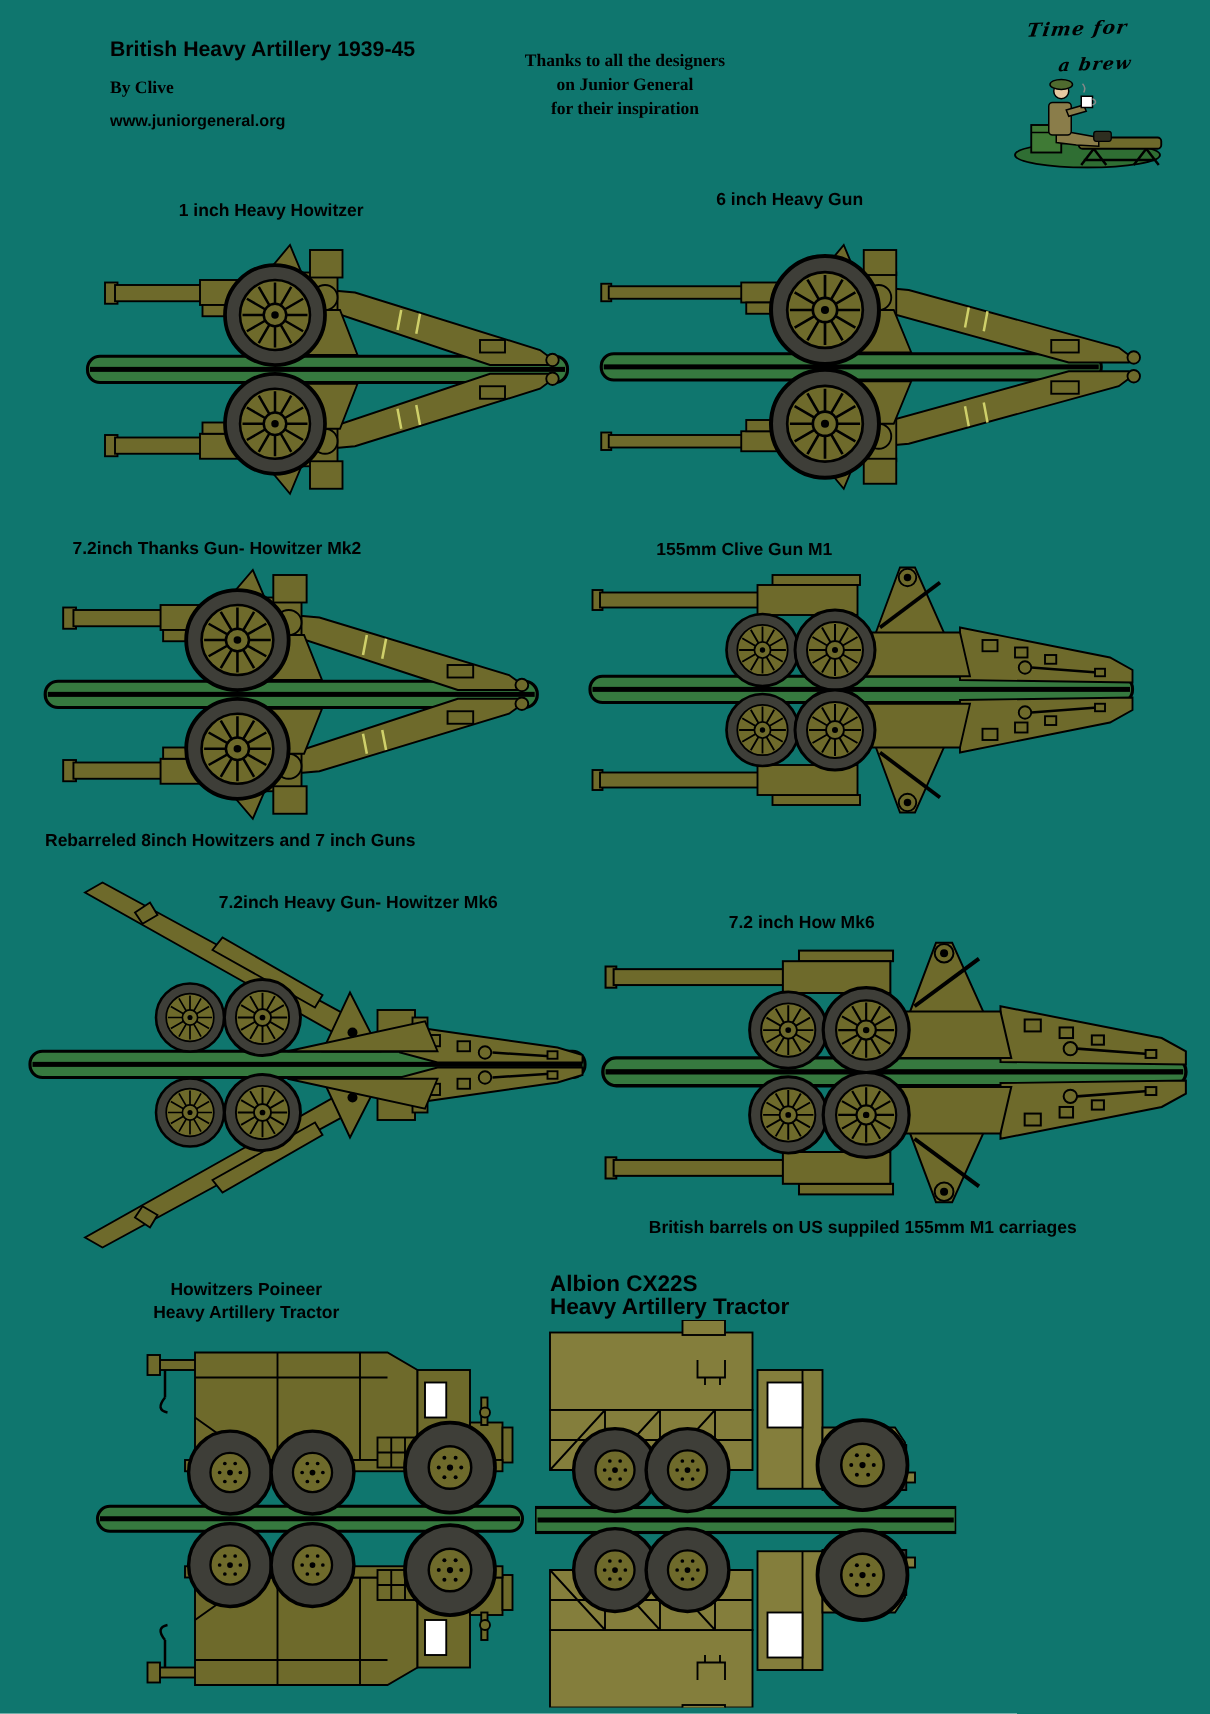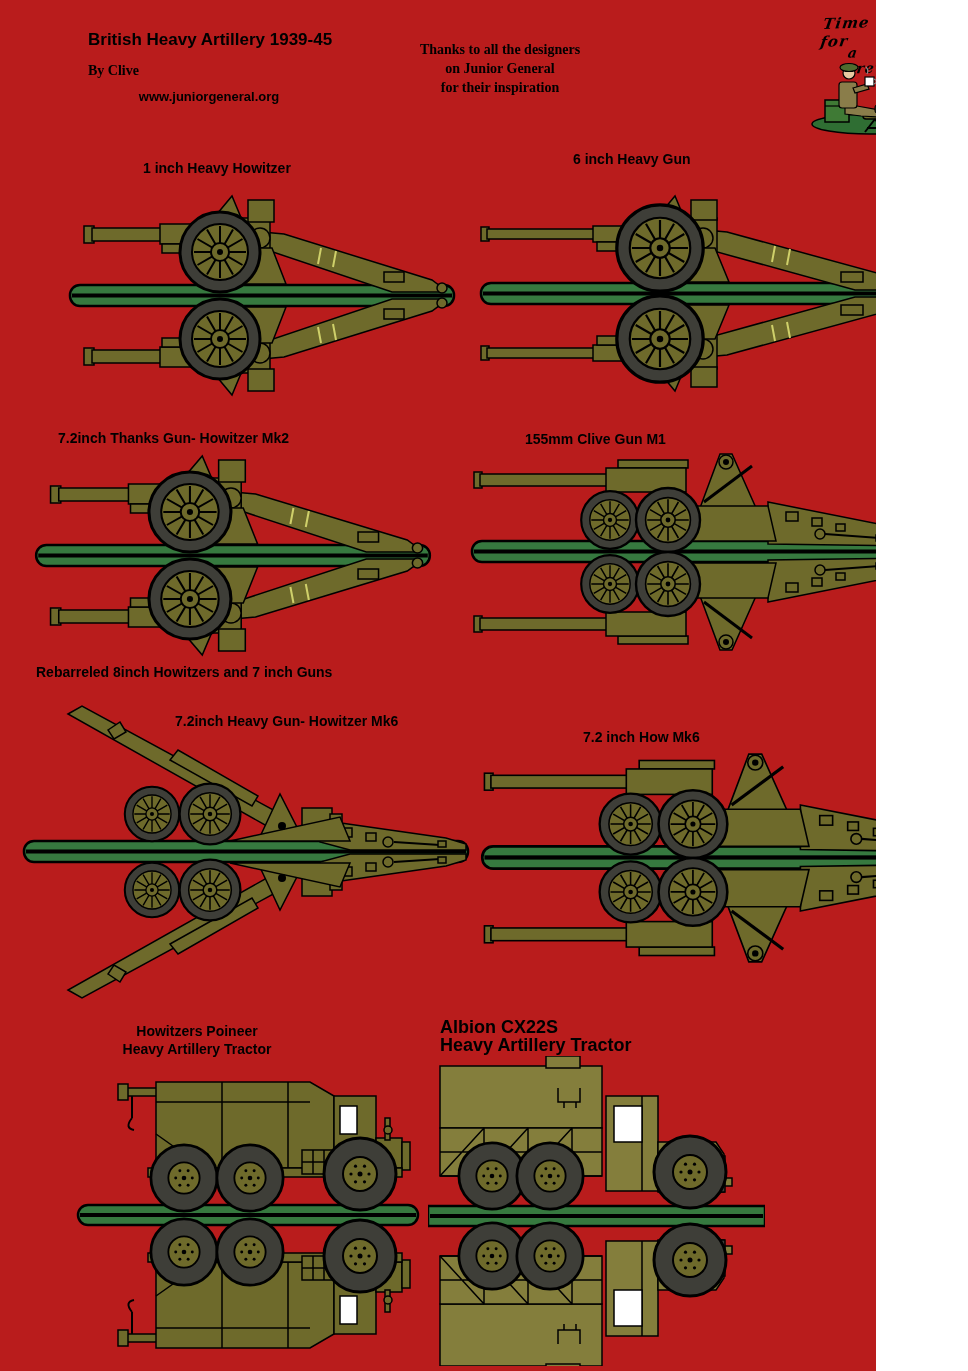--- a/index.html
+++ b/index.html
@@ -1,16 +1,16 @@
 <!DOCTYPE html>
 <html style="--olive: #6e6a2b; --olive-light: #847e3c; --tire: #3e3e38; --base-green: #36793f; --helmet-green: #4f6b2f; --uniform-khaki: #8a7d4a; --skin: #e7c9a1; --mound-green: #2f6e33; --box-green: #3f7a35; --outline: #000000;"><head>
 <meta charset="utf-8">
 <style>
   html,body{margin:0;padding:0;background:#fff;}
-  .sheet{position:relative;width:876px;height:1371px;background:#b91c1c;overflow:hidden;
+  .sheet{position:relative;width:968px;height:1371px;background:#0f766e;overflow:hidden;
          font-family:"Liberation Sans",sans-serif;color:#000;}
   .abs{position:absolute;}
   .lbl{position:absolute;font-weight:bold;font-size:14px;white-space:nowrap;}
   .title{position:absolute;font-weight:bold;font-size:17px;white-space:nowrap;}
   .serif{font-family:"Liberation Serif",serif;}
   .center{text-align:center;}
   .script{font-family:"DejaVu Serif",serif;font-style:italic;font-weight:bold;
           transform:skewX(-10deg) rotate(-2deg);letter-spacing:1px;}
   svg{display:block;}
 </style>
@@ -163,21 +163,21 @@
         <rect x="186" y="50" width="28" height="36" style="fill:#fff;stroke:#000;stroke-width:1.5"></rect>
         <use href="#whT" transform="translate(64,120) scale(0.92)"></use>
         <use href="#whT" transform="translate(122,120) scale(0.92)"></use>
         <use href="#whT" transform="translate(262,116)"></use>
       </g>
     </defs>
   </svg>
 
   <div class="title" style="left:88px;top:30px;width:242px;text-align:center">British Heavy Artillery 1939-45</div>
   <div class="lbl serif" style="left:88px;top:63px;width:242px;text-align:left">By Clive</div>
-  <div class="lbl" style="left:88px;top:89px;width:242px;text-align:center;font-size:13px">www.juniorgeneral.org</div>
+  <div class="lbl" style="left:88px;top:89px;width:242px;text-align:left;font-size:13px">www.juniorgeneral.org</div>
 
   <div class="abs serif center" style="left:372px;top:40px;width:256px;font-weight:bold;font-size:14px;line-height:19px">
     <div>Thanks to all the designers</div>
     <div>on Junior General</div>
     <div>for their inspiration</div>
   </div>
 
   <div class="abs script" style="left:822px;top:14px;font-size:15px">Time for</div>
   <div class="abs script" style="left:847px;top:44px;font-size:14px">a brew</div>
   <svg class="abs" style="left:805px;top:58px" width="150" height="77" viewBox="0 0 150 77">
@@ -251,20 +251,21 @@
   <div class="lbl" style="left:583px;top:729px">7.2 inch How Mk6</div>
   <svg class="abs" style="left:478px;top:752px" width="475" height="212" viewBox="0 0 442 200" preserveAspectRatio="none">
     <g>
       <rect x="4" y="89" width="434" height="21" rx="10" style="fill:var(--base-green);stroke:#000;stroke-width:2.5"></rect>
       <rect x="6" y="97.5" width="430" height="4" style="fill:#000"></rect>
     </g>
     <use href="#gC"></use>
     <use href="#gC" transform="matrix(1,0,0,-1,0,200)"></use>
   </svg>
 
+  <div class="lbl" style="left:519px;top:973px">British barrels on US suppiled 155mm M1 carriages</div>
 
   <div class="abs center" style="left:97px;top:1022px;width:200px;font-weight:bold;font-size:14px;line-height:18px">
     <div>Howitzers Poineer</div>
     <div>Heavy Artillery Tractor</div>
   </div>
   <svg class="abs" style="left:72px;top:1062px" width="352" height="306" viewBox="0 0 352 306">
     <g>
       <rect x="6" y="143" width="340" height="20" rx="10" style="fill:var(--base-green);stroke:#000;stroke-width:2.5"></rect>
       <rect x="8" y="151" width="336" height="4" style="fill:#000"></rect>
     </g>

